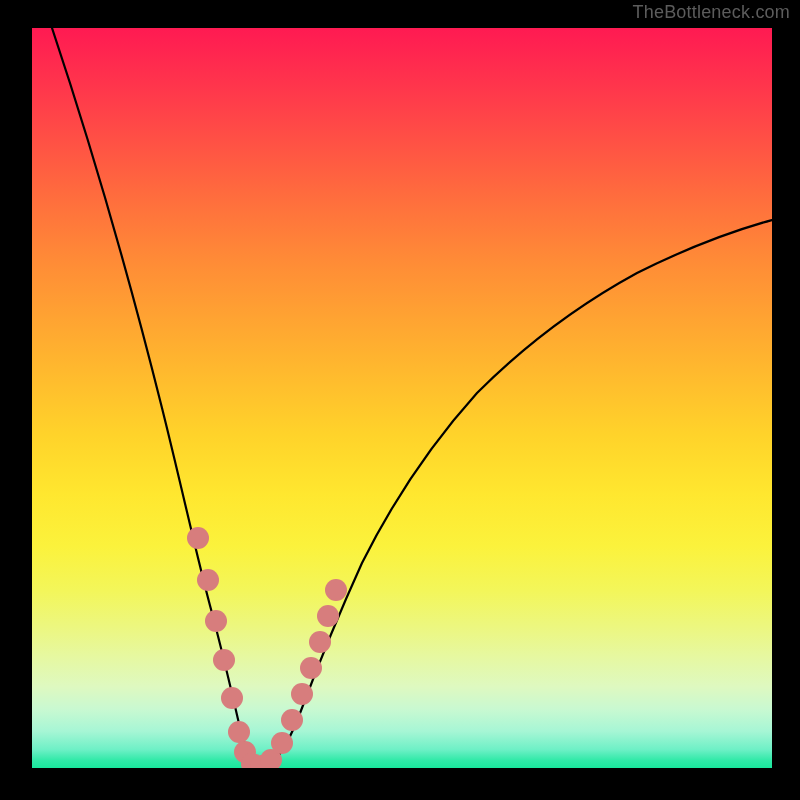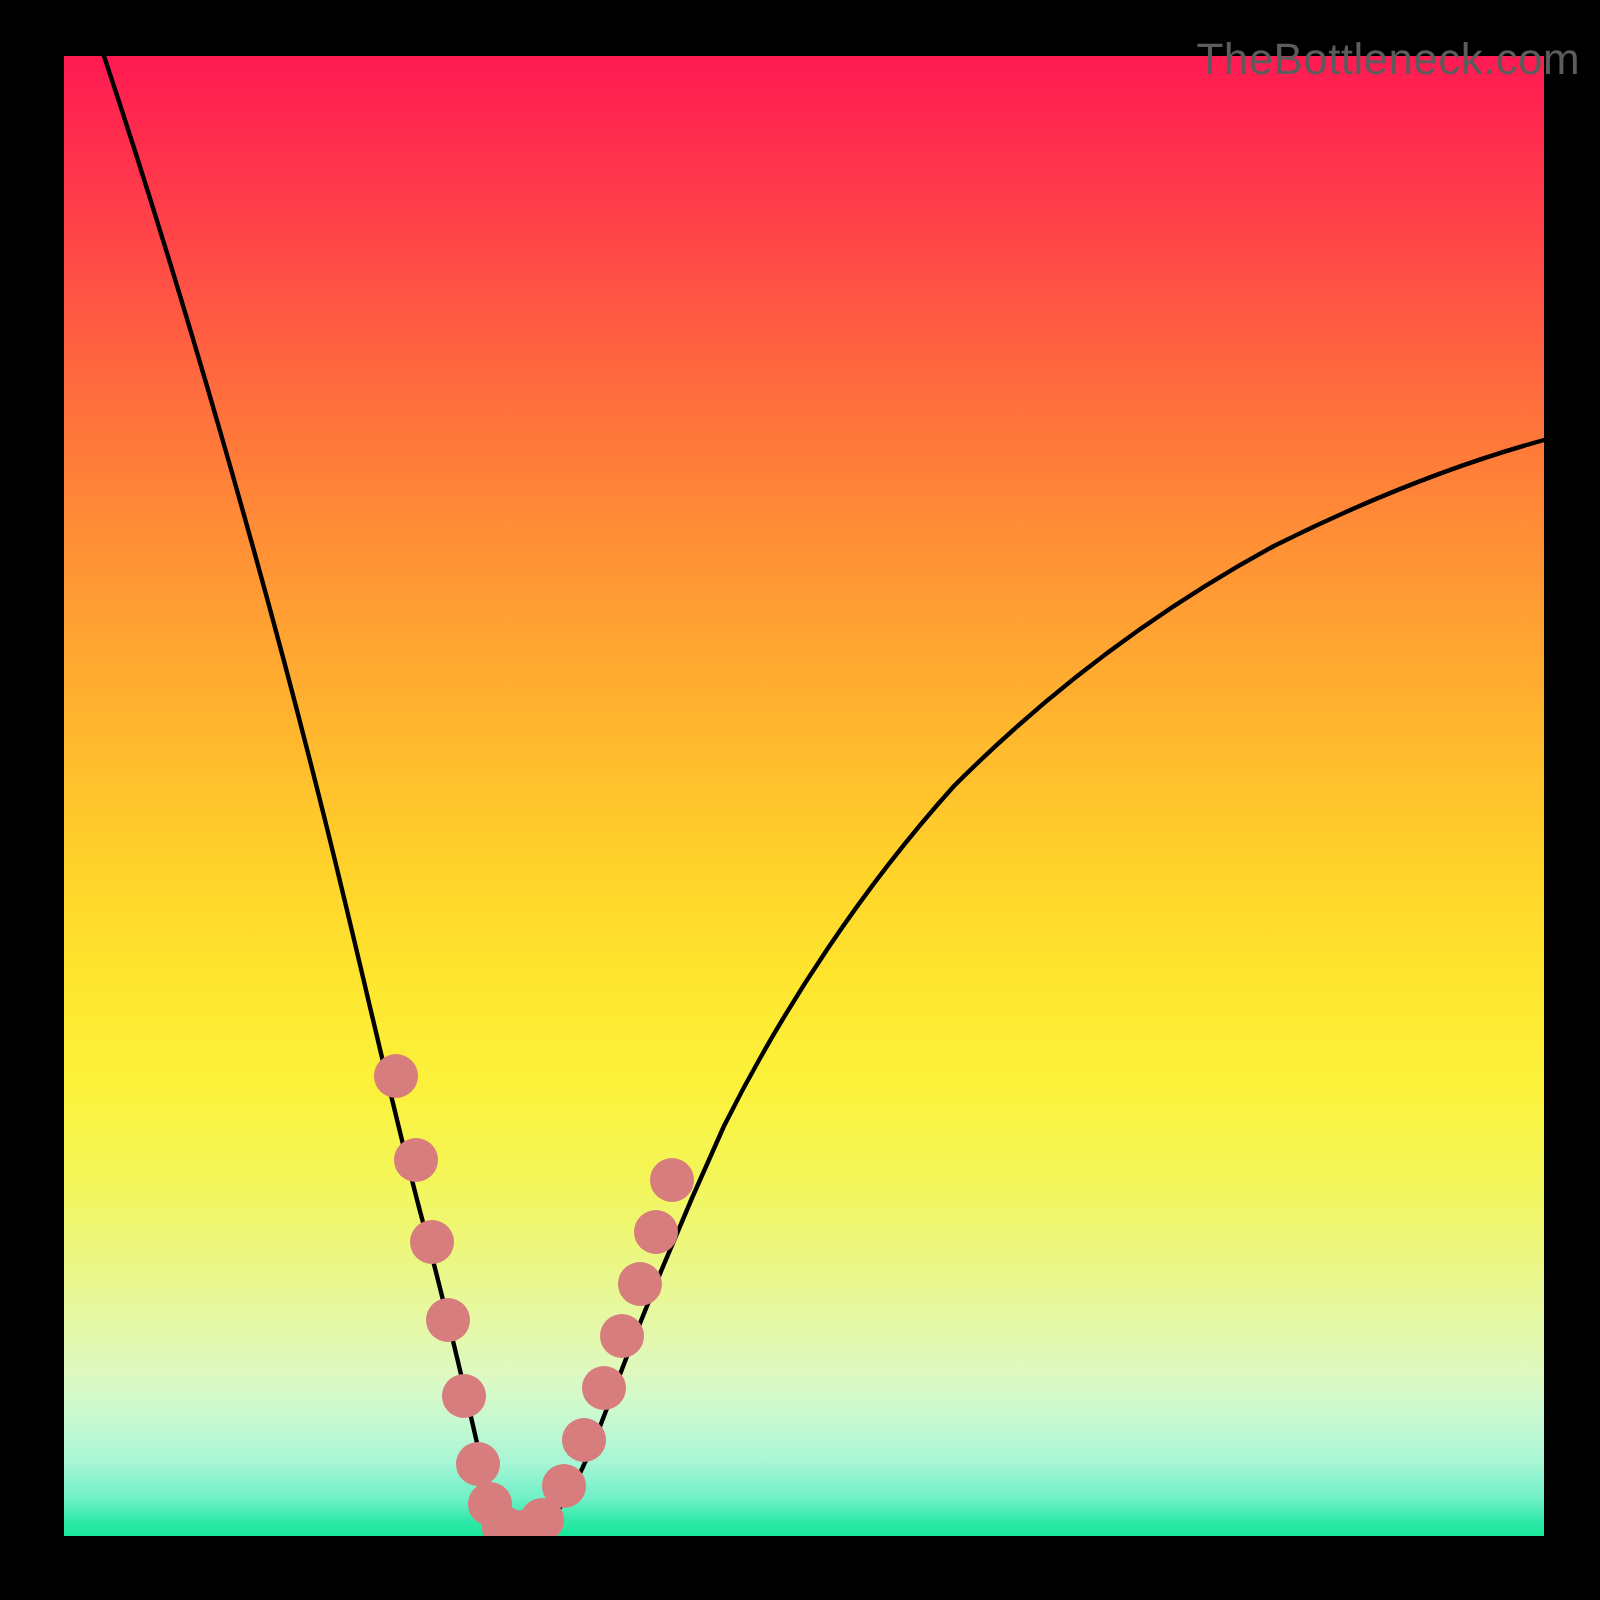--- a/index.html
+++ b/index.html
@@ -12,24 +12,24 @@
     overflow: hidden;
   }
   .frame {
     position: relative;
     width: 800px;
     height: 800px;
     background: #000;
   }
   .watermark {
     position: absolute;
-    top: 17px;
+    top: 2px;
     right: 10px;
     color: #5c5c5c;
-    font-size: 22px;
+    font-size: 18px;
     font-weight: 500;
     letter-spacing: 0.2px;
     z-index: 3;
   }
   .plot-area {
     position: absolute;
     left: 32px;
     top: 28px;
     width: 740px;
     height: 740px;

